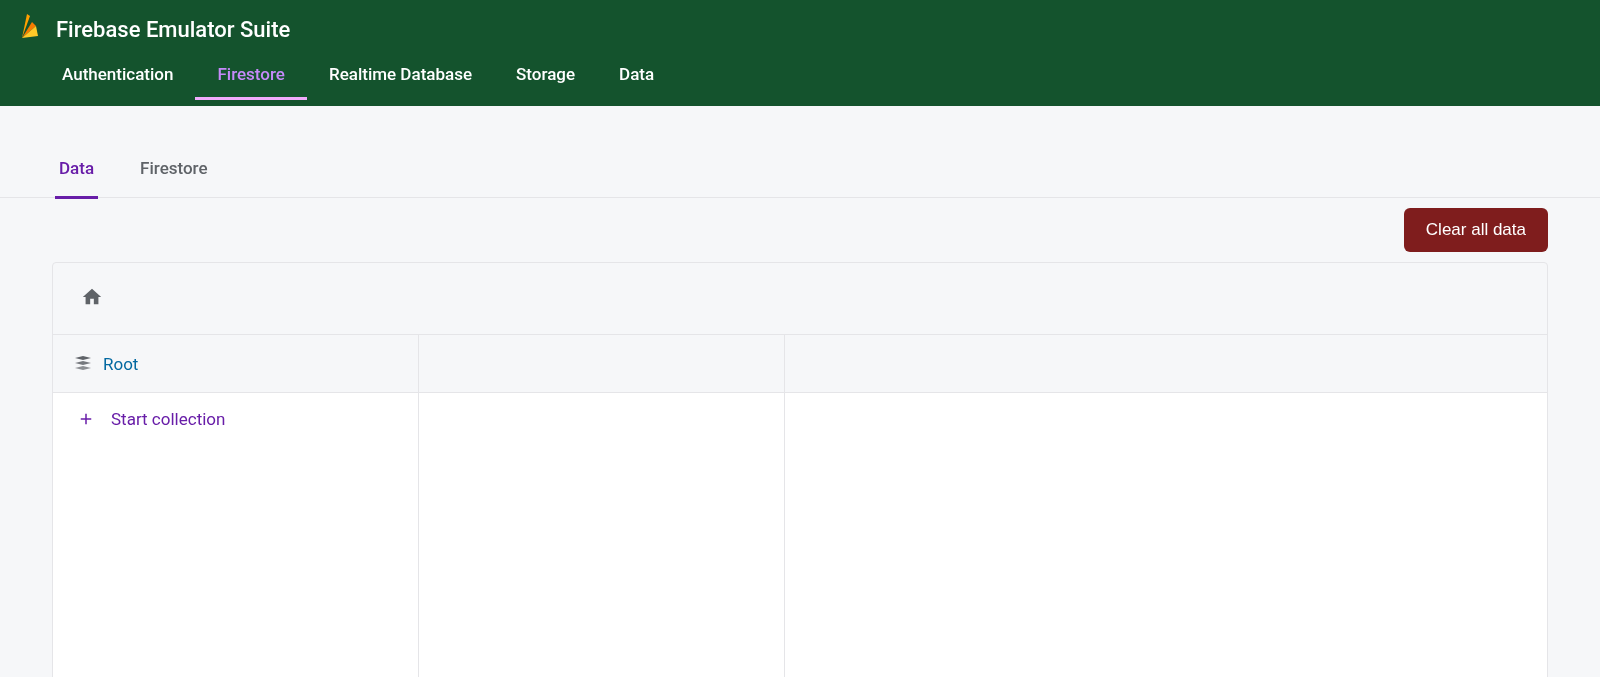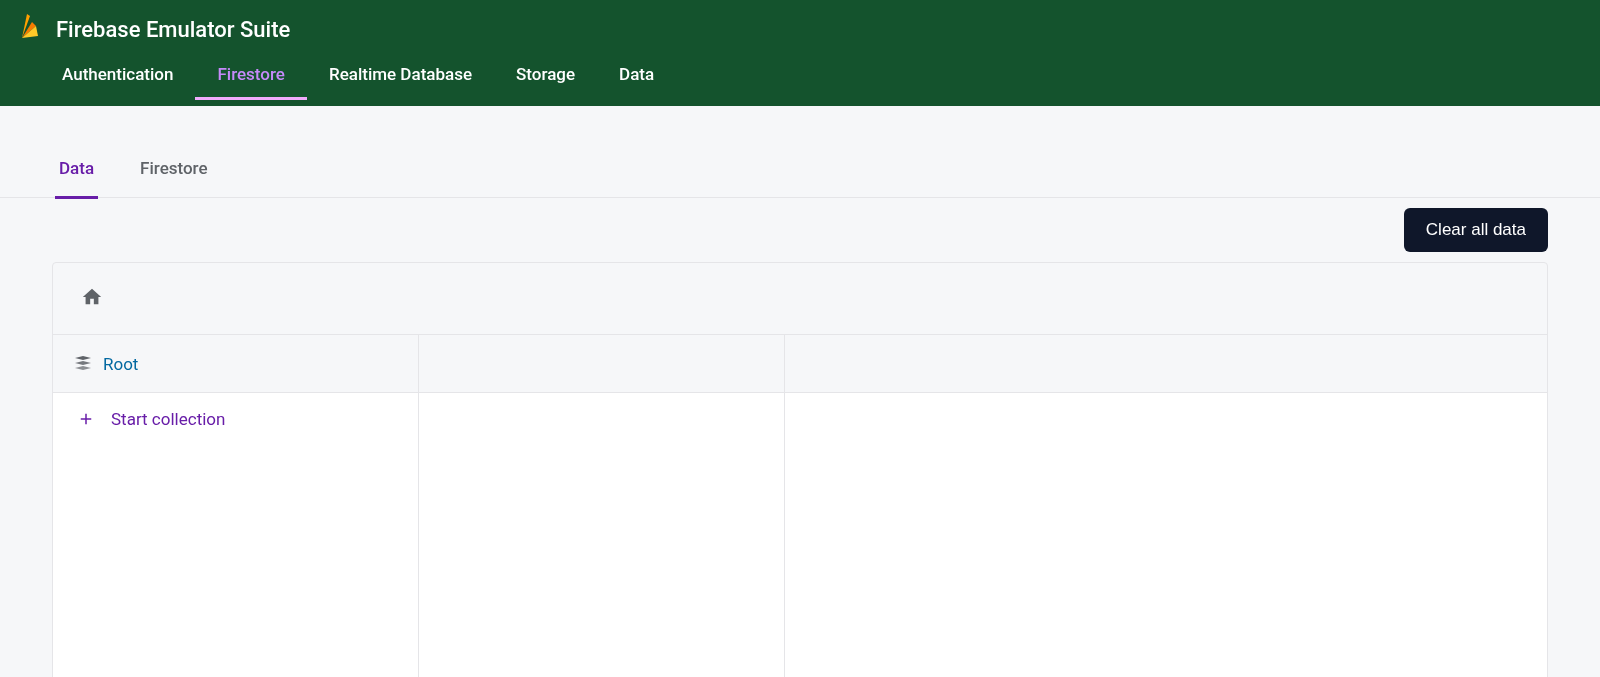--- a/index.html
+++ b/index.html
@@ -82,21 +82,21 @@
     .sub-tab.active {
       color: #681da8;
       border-bottom: 3px solid #681da8;
     }
     .action-row {
       display: flex;
       justify-content: flex-end;
       padding: 10px 52px 10px 55px;
     }
     .clear-btn {
-      background: #0f172a;
+      background: #7f1d1d;
       color: #fff;
       border: none;
       border-radius: 6px;
       font-size: 17px;
       font-weight: 500;
       padding: 12px 22px;
       cursor: pointer;
     }
     .card {
       margin: 0 52px 0 52px;

